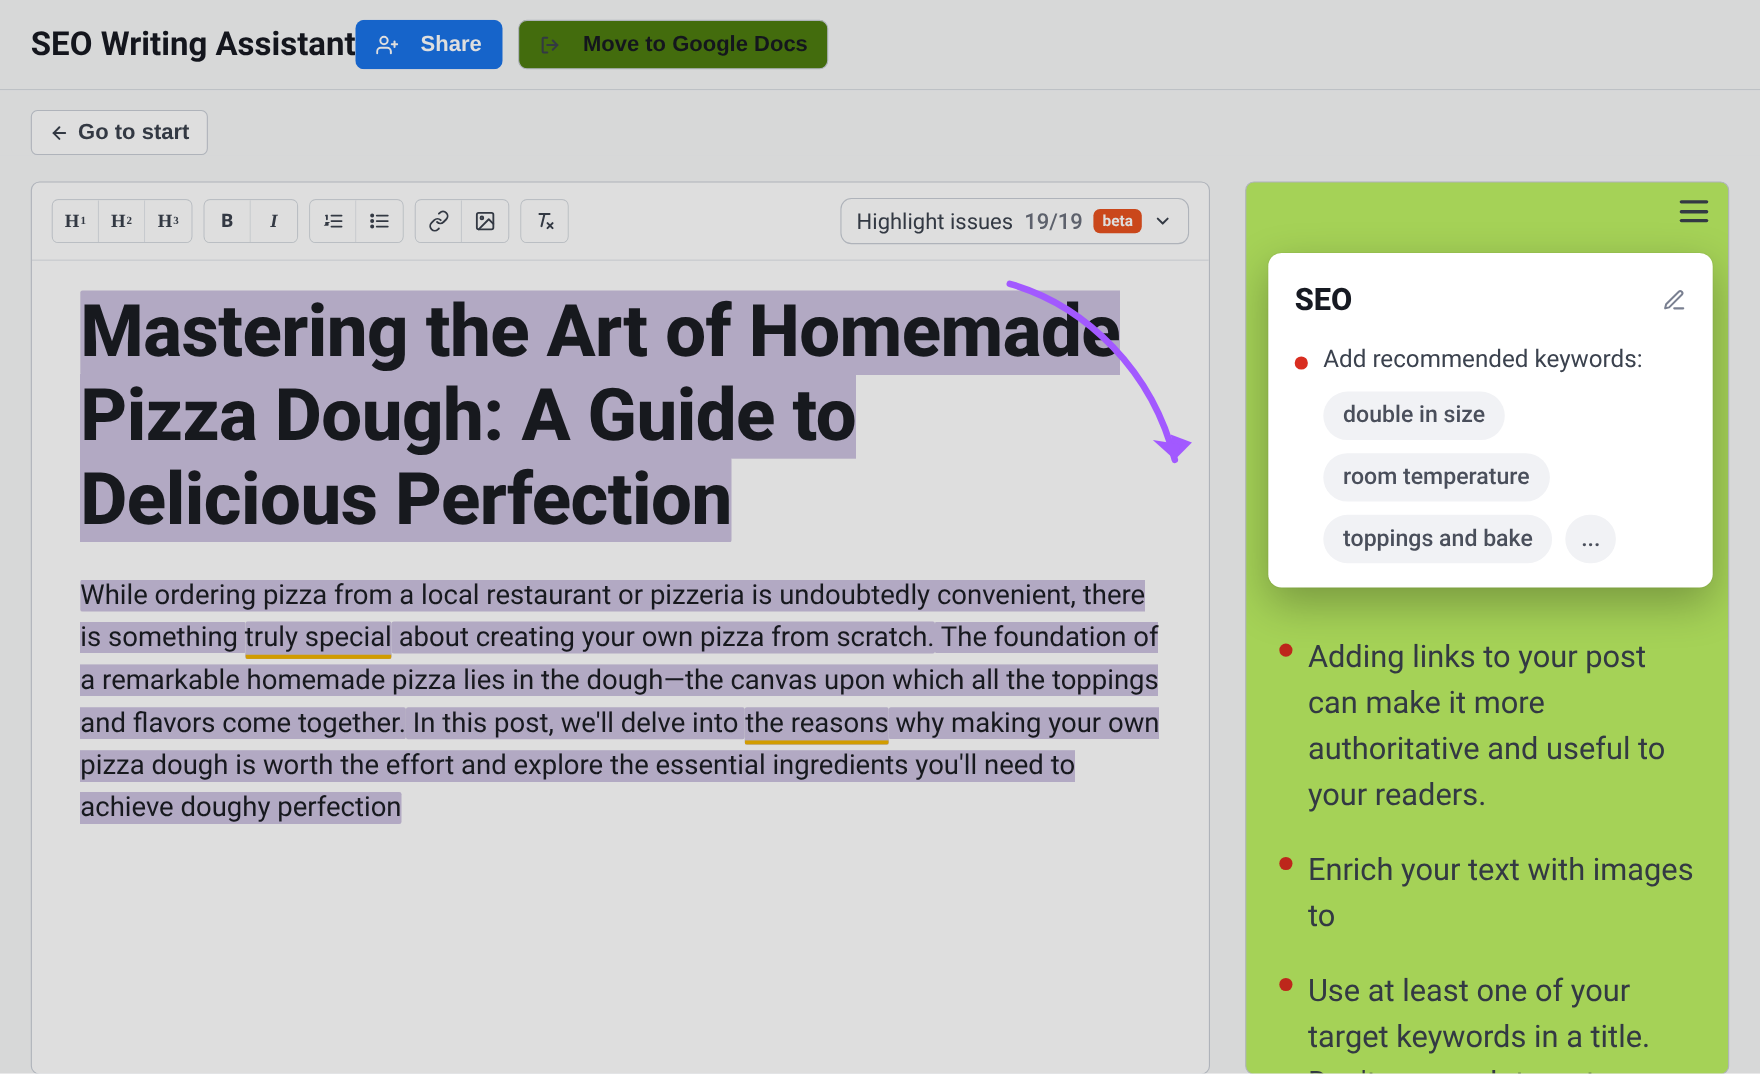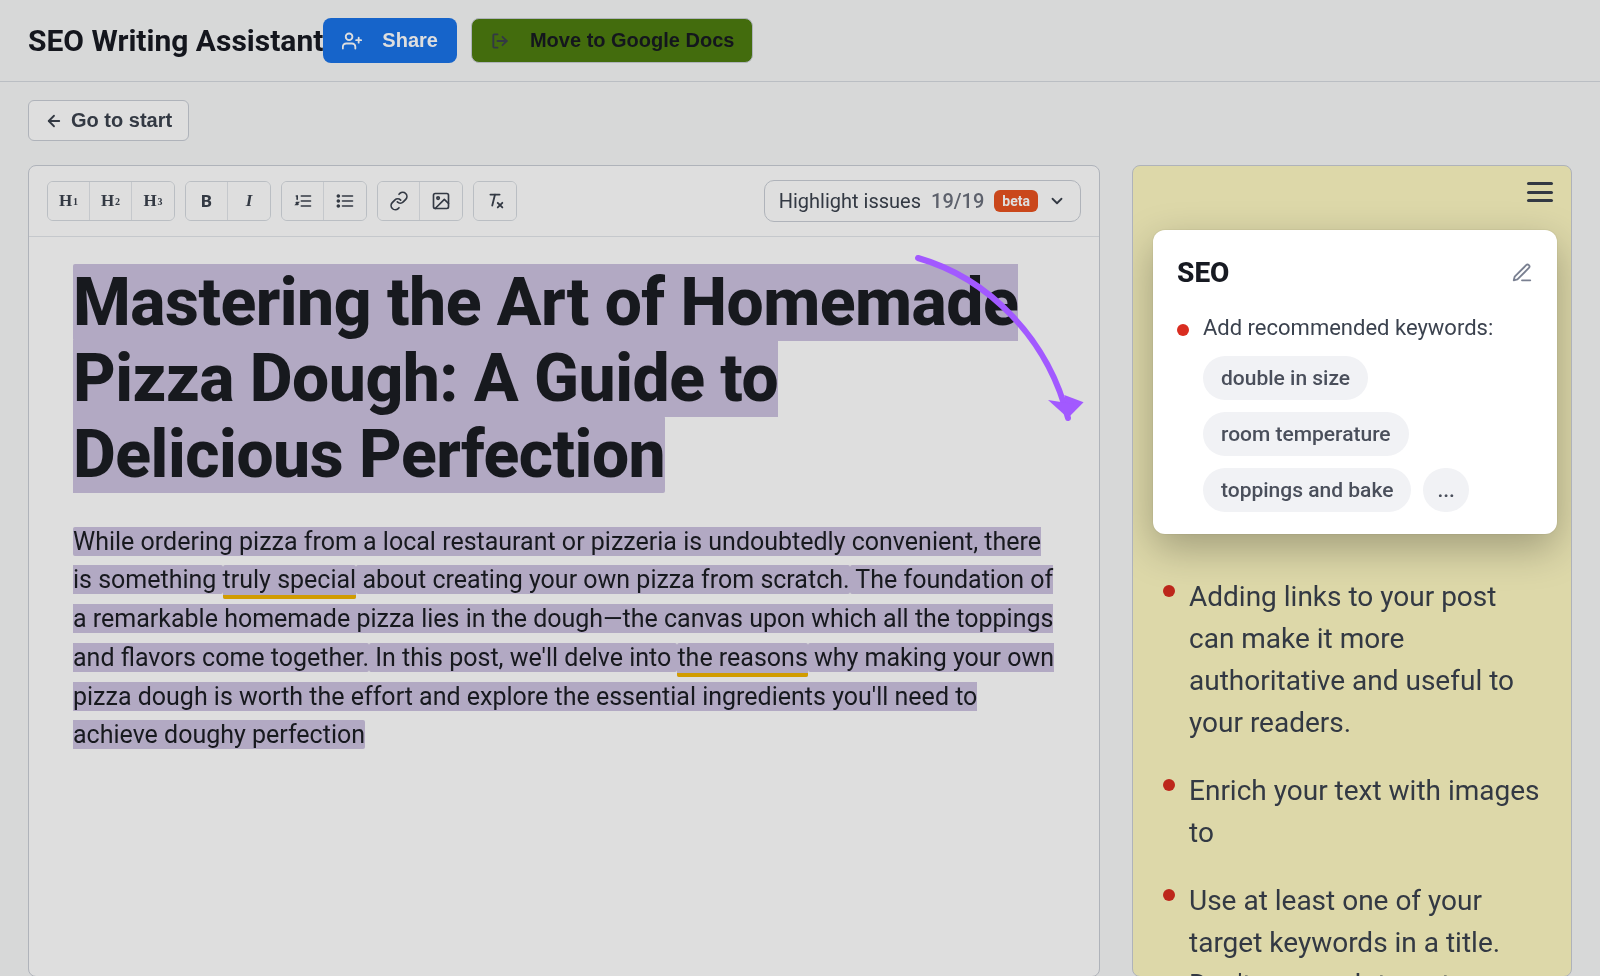--- a/index.html
+++ b/index.html
@@ -175,21 +175,21 @@
     border-radius: 2px;
   }
   .underline-y {
     border-bottom: 4px solid #f0b400;
     padding-bottom: 1px;
   }
 
   
   .side-panel {
     width: 440px;
-    background: #fef9c3;
+    background: #bef264;
     border: 1px solid #c9ced6;
     border-radius: 8px;
     position: relative;
     padding-bottom: 20px;
     overflow: hidden;
   }
   .side-top {
     display: flex;
     justify-content: flex-end;
     padding: 16px 18px 44px 18px;

